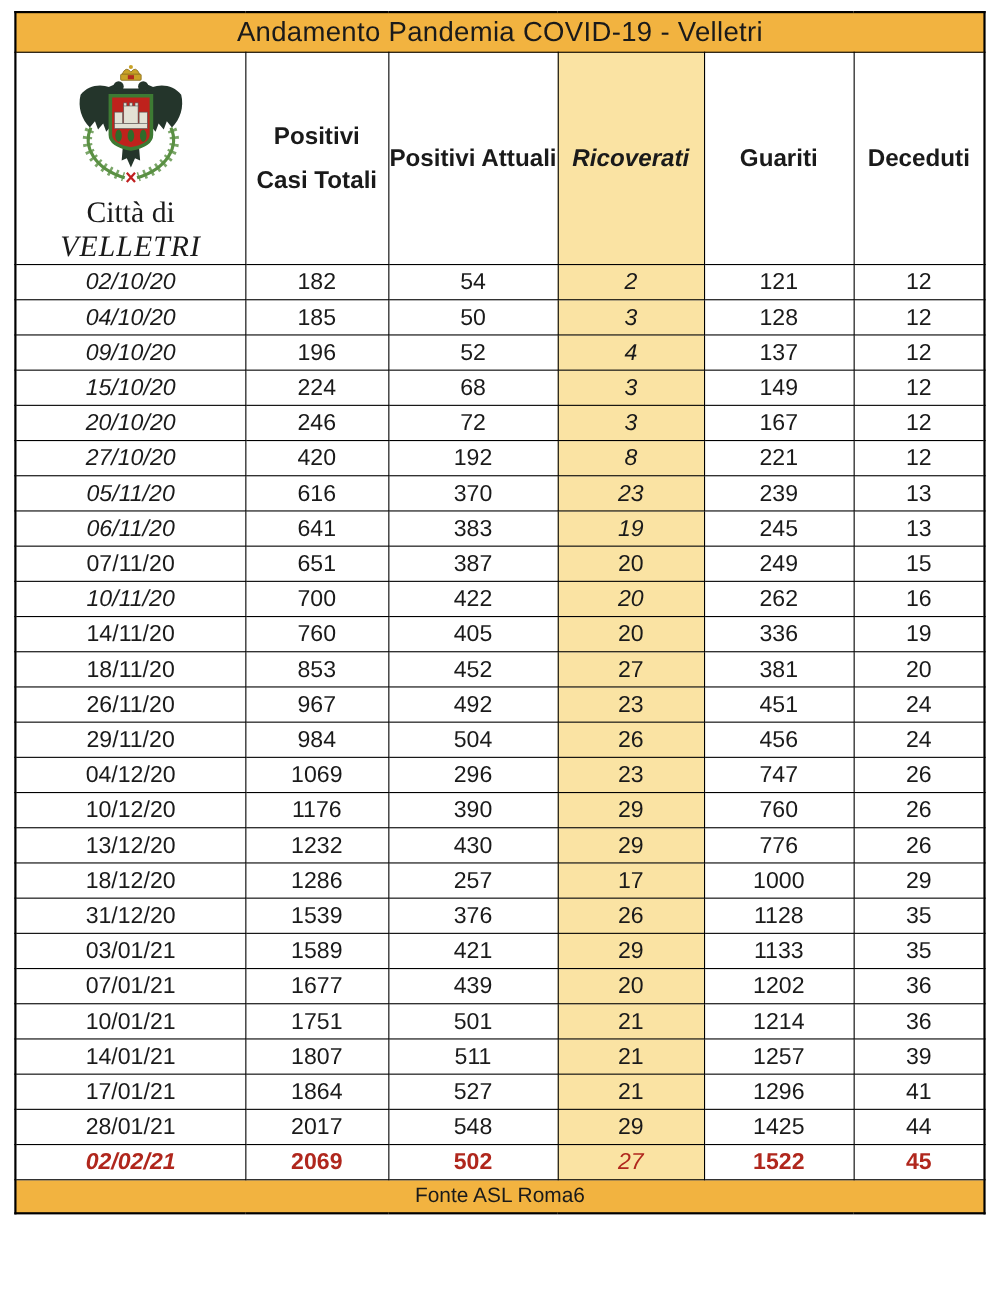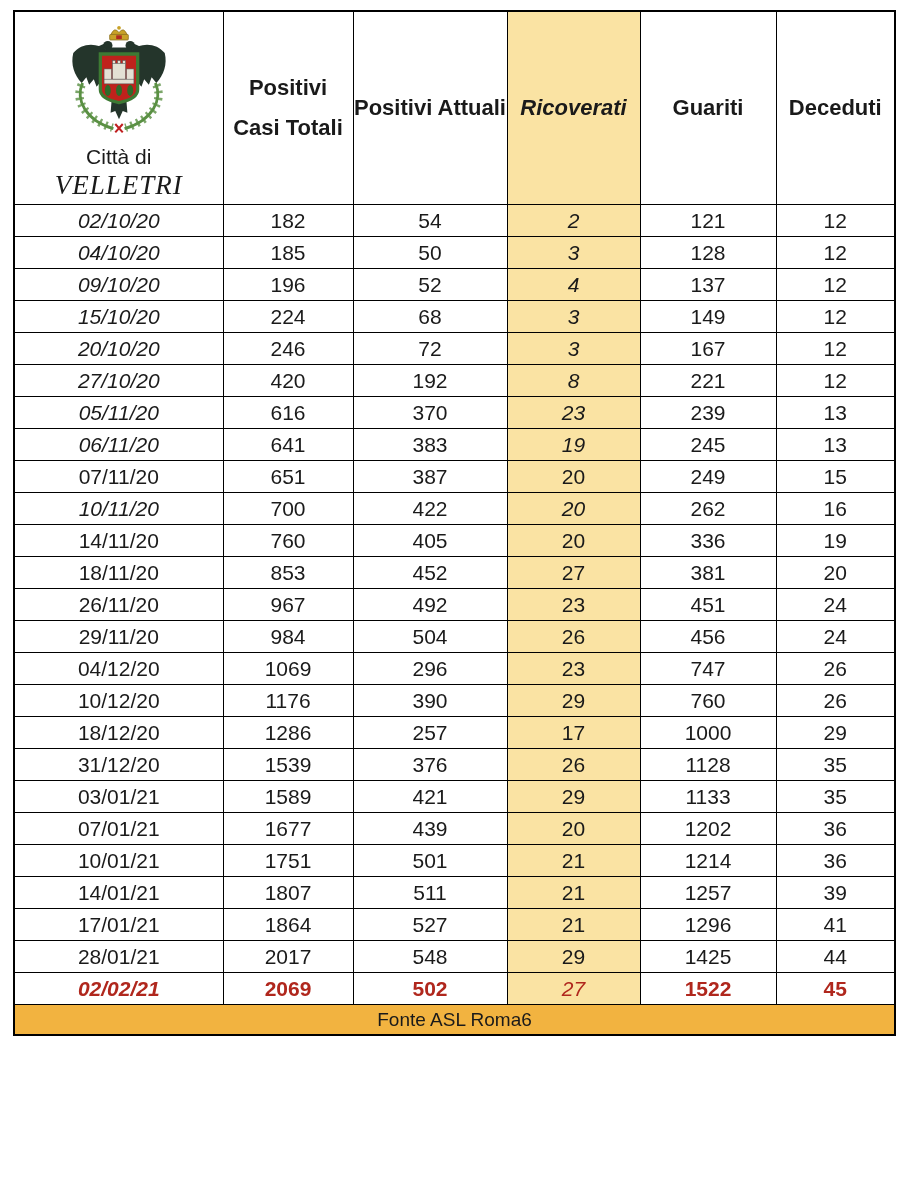--- a/index.html
+++ b/index.html
@@ -39,22 +39,22 @@
     padding:0 10px;
     background:#fff;
   }
   .header-row th.th-rico { font-style:italic; background:var(--yellow); }
 
   
   .logo-cell { padding:0 !important; }
   .logo-wrap { display:flex; flex-direction:column; align-items:center; justify-content:flex-start; padding-top:6px; }
   .logo-wrap svg { display:block; }
   .logo-citta {
-    font-family:Liberation Sans, sans-serif;
-    font-size:21px; font-weight:normal; line-height:1.15; margin-top:2px;
+    font-family:Liberation Serif, serif;
+    font-size:27px; font-weight:normal; line-height:1.15; margin-top:2px;
   }
   .logo-velletri {
     font-family:"Liberation Serif", serif;
     font-size:27px; font-weight:normal; letter-spacing:1px; line-height:1.15;font-style:italic;
   }
 
   
   tbody td {
     height:31px;
     font-size:21px;
@@ -85,20 +85,23 @@
   <table class="grid">
     <colgroup>
       <col style="width:209px">
         <col style="width:130px">
         <col style="width:154px">
       <col style="width:133px">
         <col style="width:136px">
         <col style="width:119px">
     </colgroup>
     <thead>
+      <tr>
+        <th class="title-cell" colspan="6">Andamento Pandemia COVID-19 - Velletri</th>
+      </tr>
       <tr class="header-row">
         <th class="logo-cell">
           <div class="logo-wrap">
             <svg width="112" height="122" viewBox="0 0 120 126">
 
               <g fill="#24352b">
                 <path d="M49,30 C36,20 20,21 11,32 C8,44 12,56 20,64 L25,58 L28,66 L33,60 L36,68 L41,62 L45,69 L49,62 Z"></path>
                 <path d="M71,30 C84,20 100,21 109,32 C112,44 108,56 100,64 L95,58 L92,66 L87,60 L84,68 L79,62 L75,69 L71,62 Z"></path>
                 <circle cx="48" cy="24" r="5"></circle>
                 <circle cx="72" cy="24" r="5"></circle>
@@ -278,20 +281,28 @@
         </tr>
         <tr>
           <td class="date-cell">10/12/20</td>
           <td class="num-cell">1176</td>
           <td class="num-cell">390</td>
           <td class="rico-cell">29</td>
           <td class="num-cell">760</td>
           <td class="num-cell">26</td>
         </tr>
         <tr>
+          <td class="date-cell">13/12/20</td>
+          <td class="num-cell">1232</td>
+          <td class="num-cell">430</td>
+          <td class="rico-cell">29</td>
+          <td class="num-cell">776</td>
+          <td class="num-cell">26</td>
+        </tr>
+        <tr>
           <td class="date-cell">18/12/20</td>
           <td class="num-cell">1286</td>
           <td class="num-cell">257</td>
           <td class="rico-cell">17</td>
           <td class="num-cell">1000</td>
           <td class="num-cell">29</td>
         </tr>
         <tr>
           <td class="date-cell">31/12/20</td>
           <td class="num-cell">1539</td>

